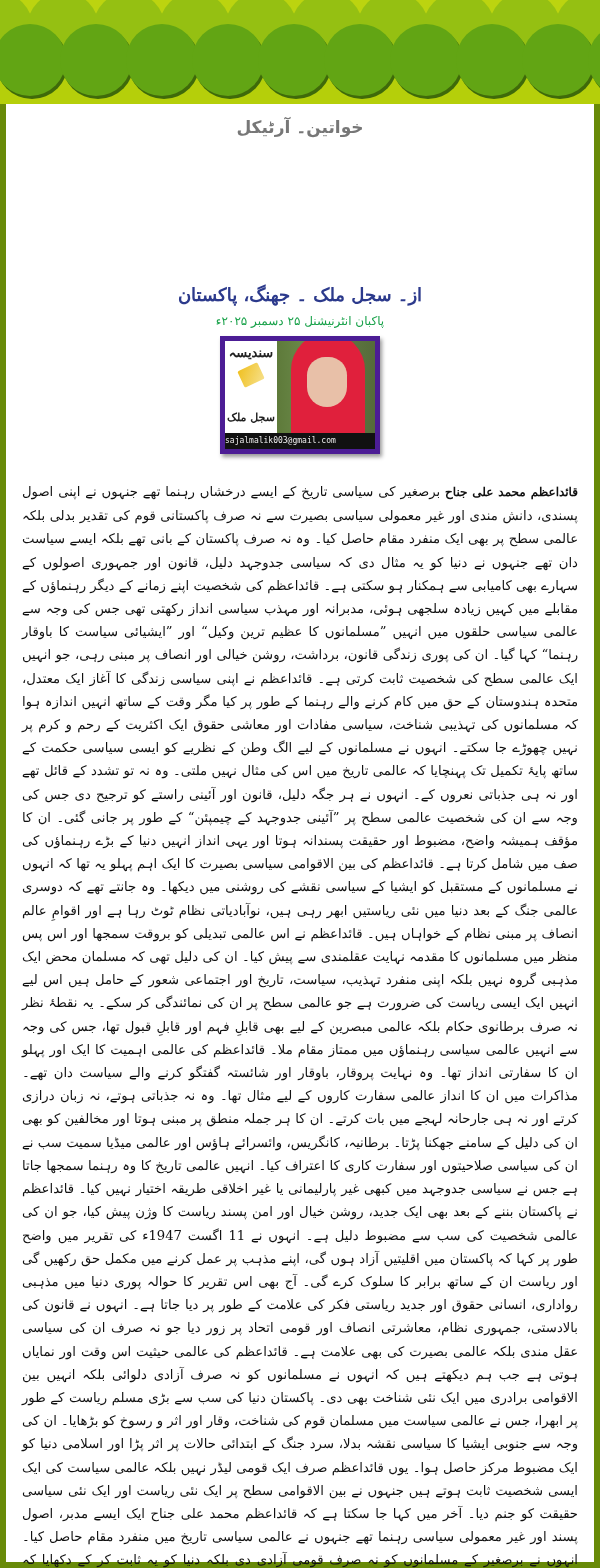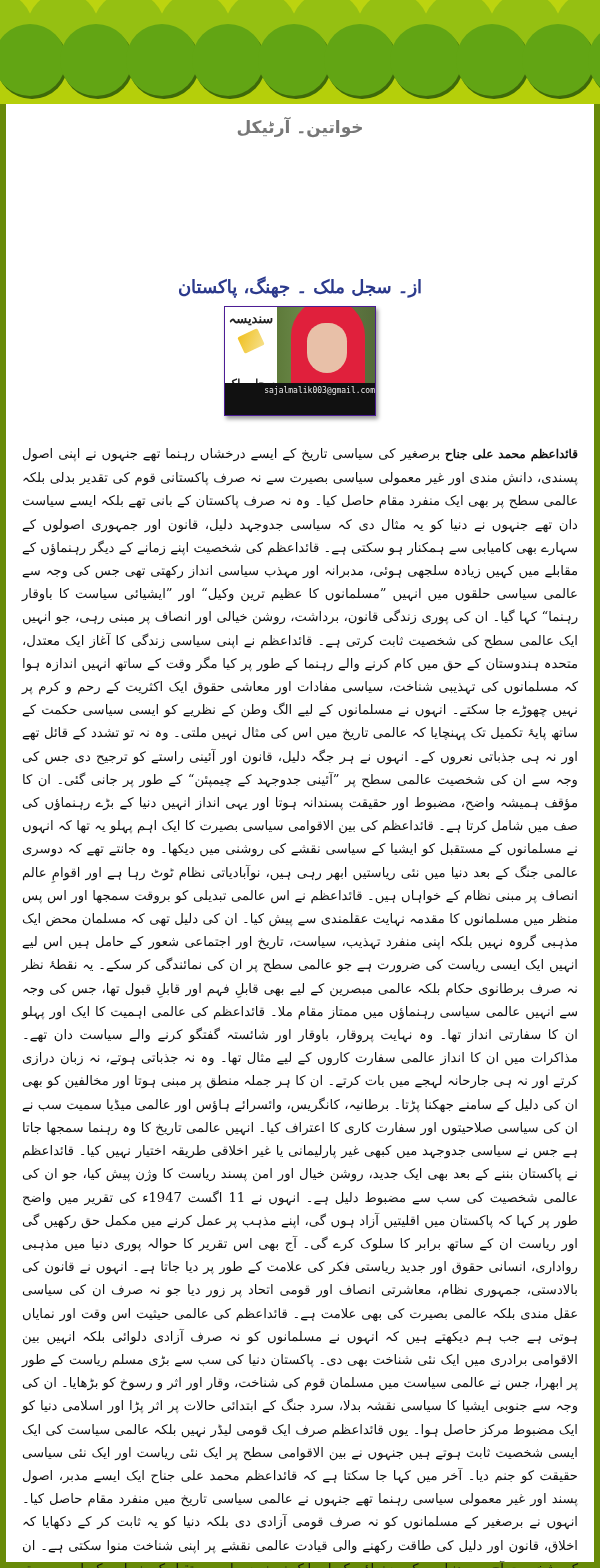--- a/index.html
+++ b/index.html
@@ -27,38 +27,38 @@
     color: #777; font-size: 17px; margin-top: 4px; height: 30px; line-height: 30px;
     font-family: "DejaVu Sans", sans-serif;
     font-weight: bold;
   }
   .title {
     color: #ffffff; font-weight: bold; font-size: 33px; line-height: 52px;
     font-family: "DejaVu Serif", serif; margin-top: 10px;
   }
   .author {
     color: #2c3a8c; font-weight: bold; font-size: 18px; line-height: 30px;
-    font-family: "DejaVu Serif", serif; margin-top: 16px;
+    font-family: "DejaVu Serif", serif; margin-top: 24px;
   }
   .source {
     color: #1aa24b; font-size: 12px; line-height: 22px;
     font-family: "DejaVu Serif", serif;
   }
   .body {
     margin-top: 26px; text-align: justify; text-align-last: right;
     color: #111; font-family: "DejaVu Serif", serif;
     font-size: 13.2px; line-height: 23.2px;
   }
   .body .lead { font-weight: bold; font-size: 12px; }
   .photo {
     float: none;
     display: block;
     margin: 4px auto 8px auto;
     width: 150px; height: 108px;
-    border: 1px solid #4c1d95; box-shadow: 2px 3px 4px #999;
+    border: 5px solid #4c1d95; box-shadow: 2px 3px 4px #999;
     background: #ffffff; position: relative; overflow: hidden;
     direction: ltr;
   }
   .photo .side {
     position: absolute; left: 0; top: 0; width: 52px; height: 92px; background: #fff;
     text-align: center; color: #222; font-family: "DejaVu Serif", serif;
   }
   .photo .side .top { font-size: 13px; font-weight: bold; margin-top: 4px; }
   .photo .side .pen { width: 22px; height: 18px; margin: 6px auto 0 auto; background: linear-gradient(135deg,#f0c020,#f6e08a); transform: rotate(-25deg); border-radius: 2px; }
   .photo .side .sig { font-size: 11px; font-weight: bold; margin-top: 27px; }
@@ -68,22 +68,22 @@
   }
   .photo .pic .scarf {
     position: absolute; left: 14px; top: -8px; width: 74px; height: 110px;
     background: #e0203c; border-radius: 40px 40px 10px 10px;
   }
   .photo .pic .face {
     position: absolute; left: 30px; top: 16px; width: 40px; height: 50px;
     background: #e8c0a8; border-radius: 20px 20px 22px 22px;
   }
   .photo .email {
-    position: absolute; left: 0; bottom: 0; width: 150px; height: 32px;
-    background: #111; color: #eee; font-size: 8px; line-height: 16px; text-align: right;
+    position: absolute; left: 0; bottom: 0; width: 150px; height: 16px;
+    background: #111; color: #eee; font-size: 8px; line-height: 16px; text-align: left;
     font-family: "DejaVu Sans Mono", monospace;
   }
   .body p { margin: 0; }
 </style>
 </head>
 <body>
 
 <div class="frame"></div>
 
 <div class="scallops">
@@ -141,20 +141,21 @@
   </svg>
 </div>
 
 <div class="content">
   <div class="category">خواتین۔ آرٹیکل</div>
   <div class="title">
     <div>قائدِ اعظم محمد علی جناح</div>
     <div>ایک عالمی سیاسی شخصیت</div>
   </div>
   <div class="author">از۔ سجل ملک ۔ جھنگ، پاکستان</div>
+  <div class="source">پاکبان انٹرنیشنل ۲۵ دسمبر ۲۰۲۵ء</div>
 
   <div class="photo">
     <div class="side">
       <div class="top">سندیسہ</div>
       <div class="pen"></div>
       <div class="sig">سجل ملک</div>
     </div>
     <div class="pic">
       <div class="scarf"></div>
       <div class="face"></div>

